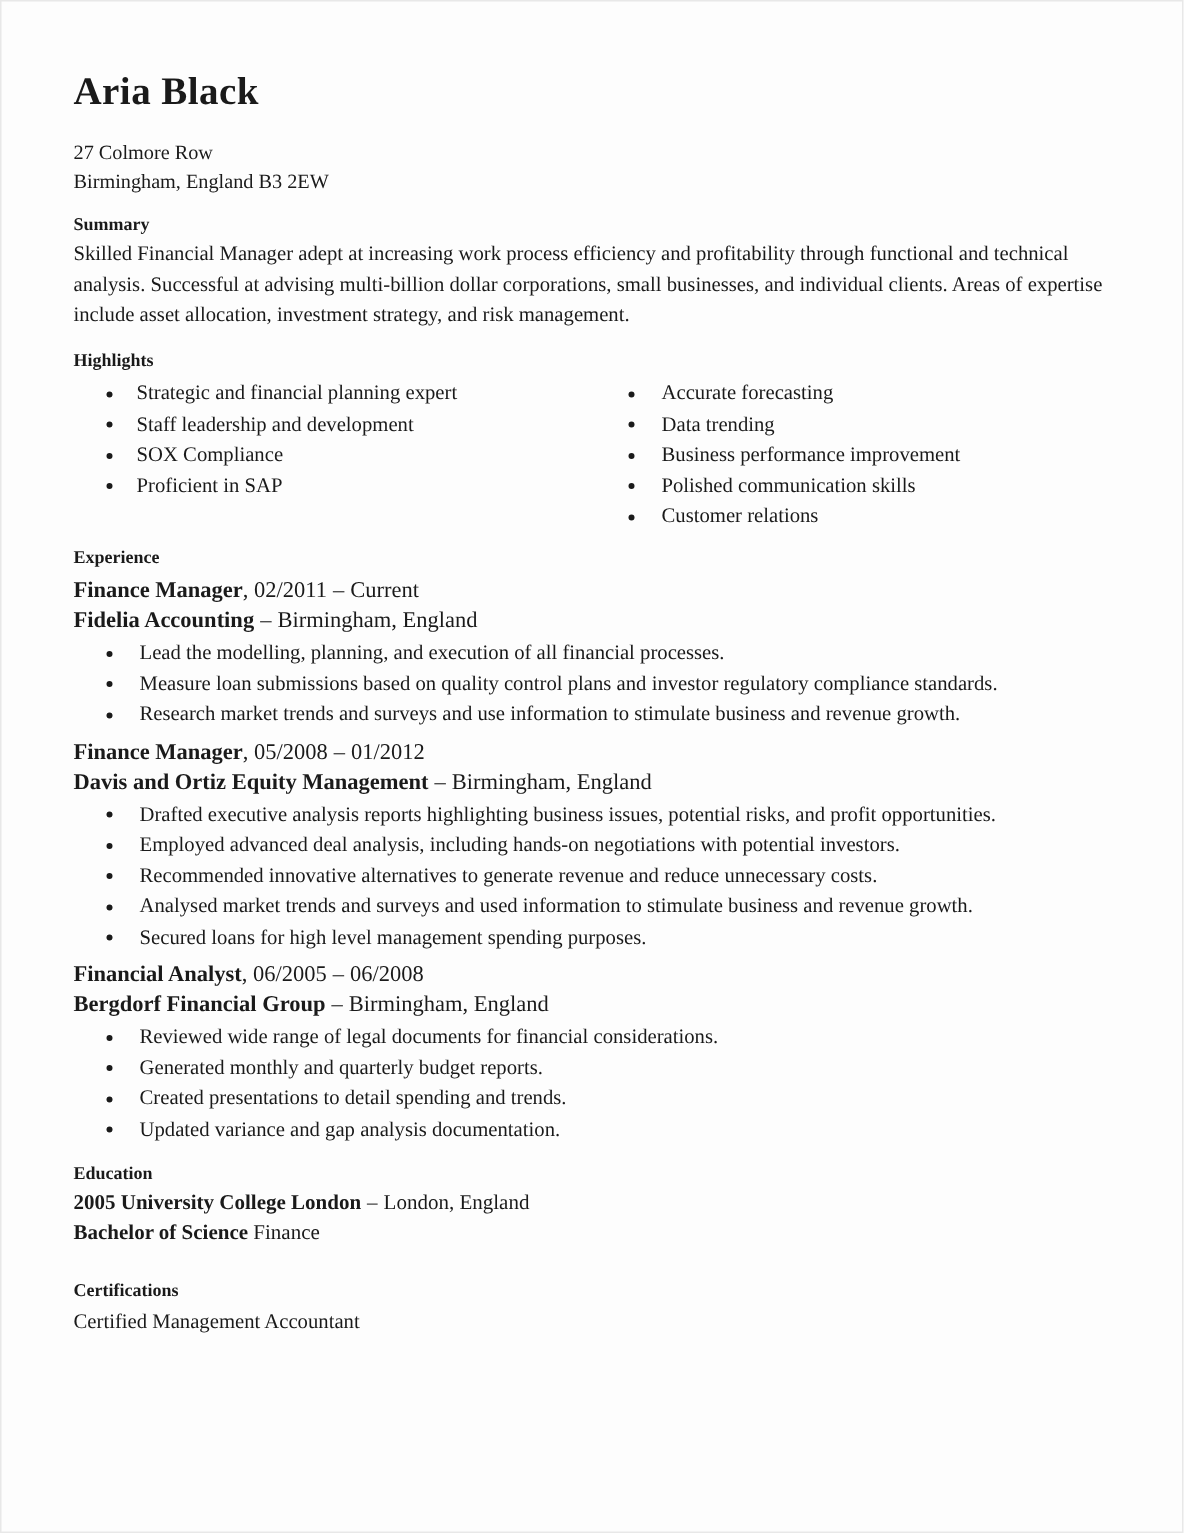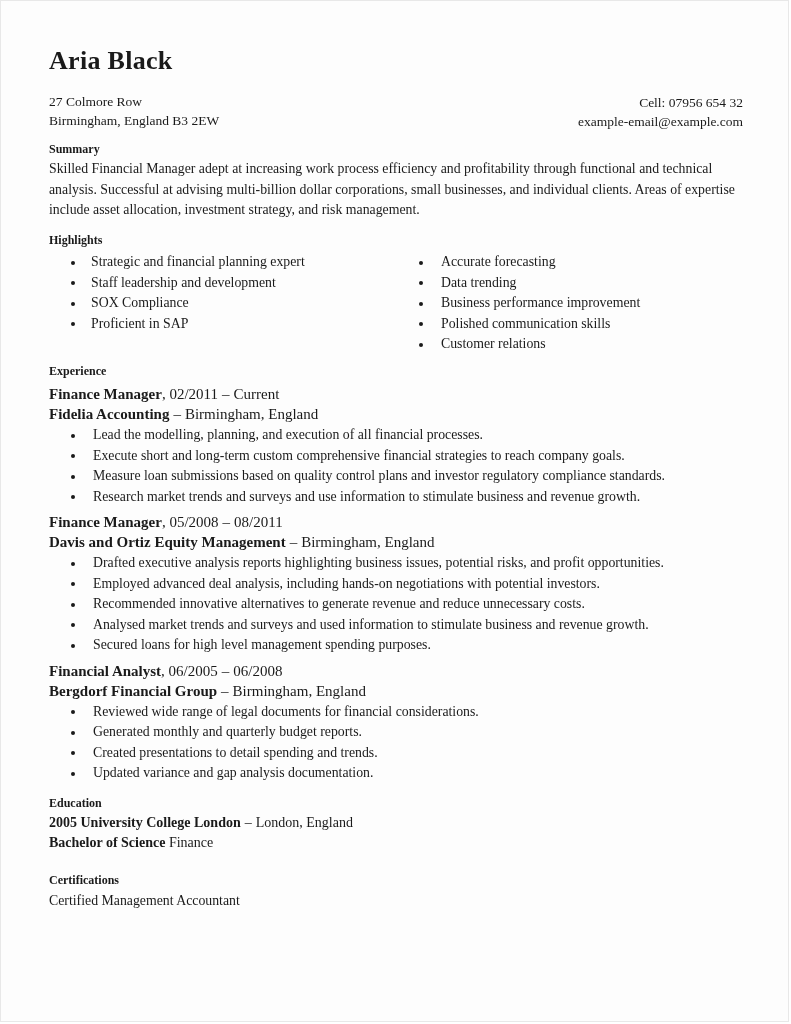--- a/index.html
+++ b/index.html
@@ -129,24 +129,20 @@
 </head>
 <body>
 
 <div class="page">
   <div class="content">
 
     <div class="header">
       <h1 class="name">Aria Black</h1>
       <div class="addr-line">27 Colmore Row</div>
       <div class="addr-line">Birmingham, England B3 2EW</div>
-      <div class="contact-block">
-        <div class="contact-line">Cell: 07956 654 32</div>
-        <div class="contact-line">example-email@example.com</div>
-      </div>
     </div>
 
     <div class="section">
       <div class="section-title">Summary</div>
       <p class="para">Skilled Financial Manager adept at increasing work process efficiency and profitability through functional and technical analysis. Successful at advising multi-billion dollar corporations, small businesses, and individual clients. Areas of expertise include asset allocation, investment strategy, and risk management.</p>
     </div>
 
     <div class="section">
       <div class="section-title">Highlights</div>
       <div class="two-col">
@@ -175,29 +171,28 @@
 
       <div class="job">
         <div class="job-title-line">
           <span class="b">Finance Manager</span><span class="job-meta">, </span><span class="job-meta">02/2011</span><span class="job-meta sep">–</span><span class="job-meta">Current</span>
         </div>
         <div class="job-org-line">
           <span class="b">Fidelia Accounting</span><span class="job-meta sep">–</span><span class="job-meta">Birmingham, England</span>
         </div>
         <ul class="bullets">
           <li>Lead the modelling, planning, and execution of all financial processes.</li>
-          <li>Execute short and long-term custom comprehensive financial strategies to reach company goals.</li>
           <li>Measure loan submissions based on quality control plans and investor regulatory compliance standards.</li>
           <li>Research market trends and surveys and use information to stimulate business and revenue growth.</li>
         </ul>
       </div>
 
       <div class="job">
         <div class="job-title-line">
-          <span class="b">Finance Manager</span><span class="job-meta">, </span><span class="job-meta">05/2008</span><span class="job-meta sep">–</span><span class="job-meta">08/2011</span>
+          <span class="b">Finance Manager</span><span class="job-meta">, </span><span class="job-meta">05/2008</span><span class="job-meta sep">–</span><span class="job-meta">01/2012</span>
         </div>
         <div class="job-org-line">
           <span class="b">Davis and Ortiz Equity Management</span><span class="job-meta sep">–</span><span class="job-meta">Birmingham, England</span>
         </div>
         <ul class="bullets">
           <li>Drafted executive analysis reports highlighting business issues, potential risks, and profit opportunities.</li>
           <li>Employed advanced deal analysis, including hands-on negotiations with potential investors.</li>
           <li>Recommended innovative alternatives to generate revenue and reduce unnecessary costs.</li>
           <li>Analysed market trends and surveys and used information to stimulate business and revenue growth.</li>
           <li>Secured loans for high level management spending purposes.</li>

